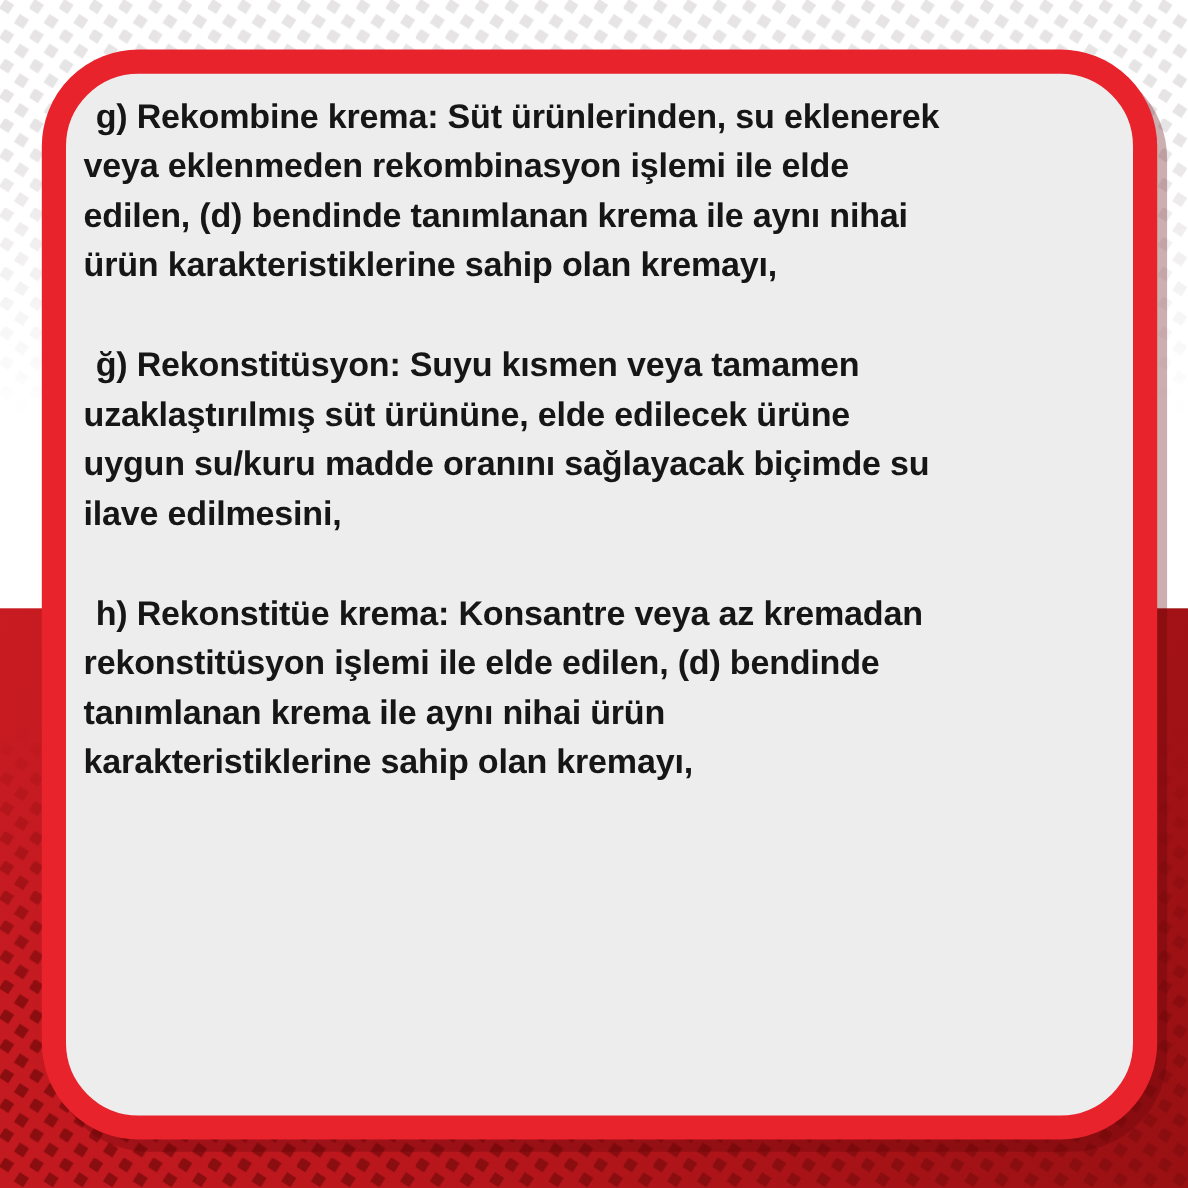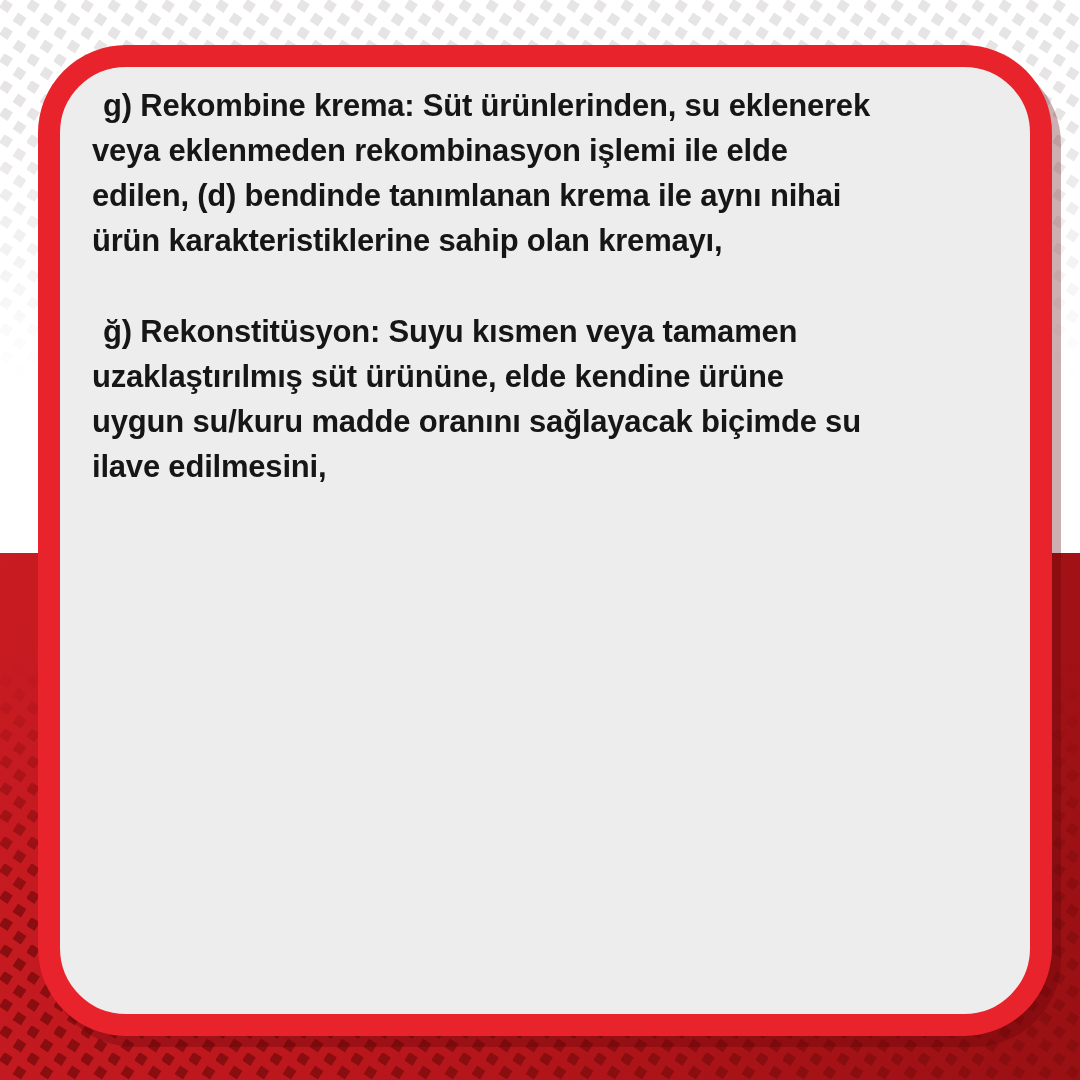--- a/index.html
+++ b/index.html
@@ -16,21 +16,21 @@
     background:#ffffff;
   }
   .halftone{position:absolute;left:0;top:0;}
   .card{
     position:absolute;left:38px;top:45px;right:28px;bottom:44px;
     box-sizing:border-box;
     background:#ededee;
     border:22px solid #e8232b;
     border-radius:88px;
     box-shadow:9px 11px 0 rgba(96,5,8,0.32);
-    padding:16px 32px;
+    padding:16px 16px;
   }
   .para{
     margin:0;
     white-space:pre-line;
     text-indent:11px;
     font-weight:700;
     font-size:31px;
     line-height:45px;
     letter-spacing:-0.2px;
     color:#161616;
@@ -75,18 +75,22 @@
     <rect x="0" y="0" width="1080" height="380" fill="url(#dotsLight)" mask="url(#fadeTop)"></rect>
     <rect x="0" y="660" width="1080" height="420" fill="url(#dotsDark)" mask="url(#fadeBot)"></rect>
   </svg>
 
   <div class="card">
     <p class="para">g) Rekombine krema: Süt ürünlerinden, su eklenerek
 veya eklenmeden rekombinasyon işlemi ile elde
 edilen, (d) bendinde tanımlanan krema ile aynı nihai
 ürün karakteristiklerine sahip olan kremayı,</p>
     <p class="para">ğ) Rekonstitüsyon: Suyu kısmen veya tamamen
-uzaklaştırılmış süt ürününe, elde kendine ürüne
+uzaklaştırılmış süt ürününe, elde edilecek ürüne
 uygun su/kuru madde oranını sağlayacak biçimde su
 ilave edilmesini,</p>
+    <p class="para">h) Rekonstitüe krema: Konsantre veya az kremadan
+rekonstitüsyon işlemi ile elde edilen, (d) bendinde
+tanımlanan krema ile aynı nihai ürün
+karakteristiklerine sahip olan kremayı,</p>
   </div>
 
 </div>
 
 </body></html>

